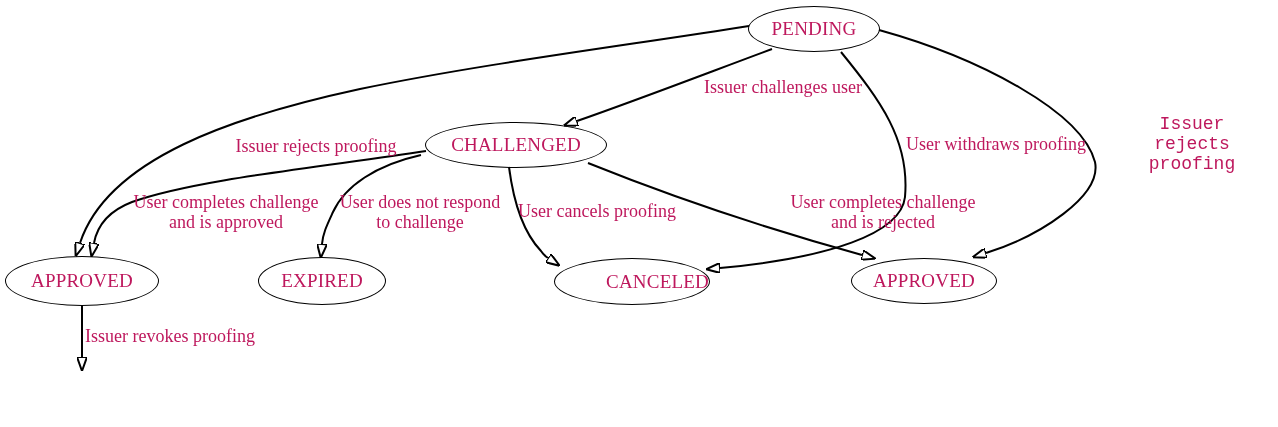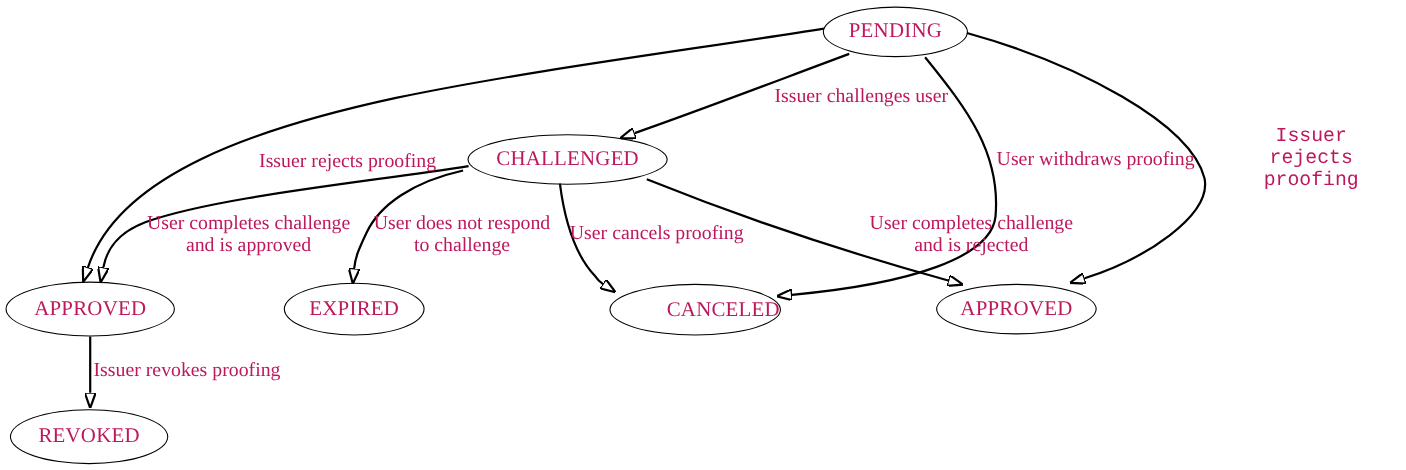--- a/index.html
+++ b/index.html
@@ -98,23 +98,20 @@
   </div>
 
   <div class="node" style="left:554px; top:258px; width:156px; height:47px;justify-content:flex-end;">
     <span>CANCELED</span>
   </div>
 
   <div class="node" style="left:851px; top:258px; width:146px; height:46px;">
     <span>APPROVED</span>
   </div>
 
-  <div class="node" style="left:9px; top:372px; width:144px; height:50px;">
-    <span>REVOKED</span>
-  </div>
 
   <div class="edge-label" style="left:760px; top:87px;margin-left:23px;">Issuer challenges user</div>
 
   <div class="edge-label" style="left:316px; top:146px;">Issuer rejects proofing</div>
 
   <div class="edge-label" style="left:996px; top:144px;">User withdraws proofing</div>
 
   <div class="edge-label" style="left:1192px; top:144px;font-family:Liberation Mono, monospace;">Issuer rejects proofing</div>
 
   <div class="edge-label" style="left:226px; top:212px;">User completes challenge

